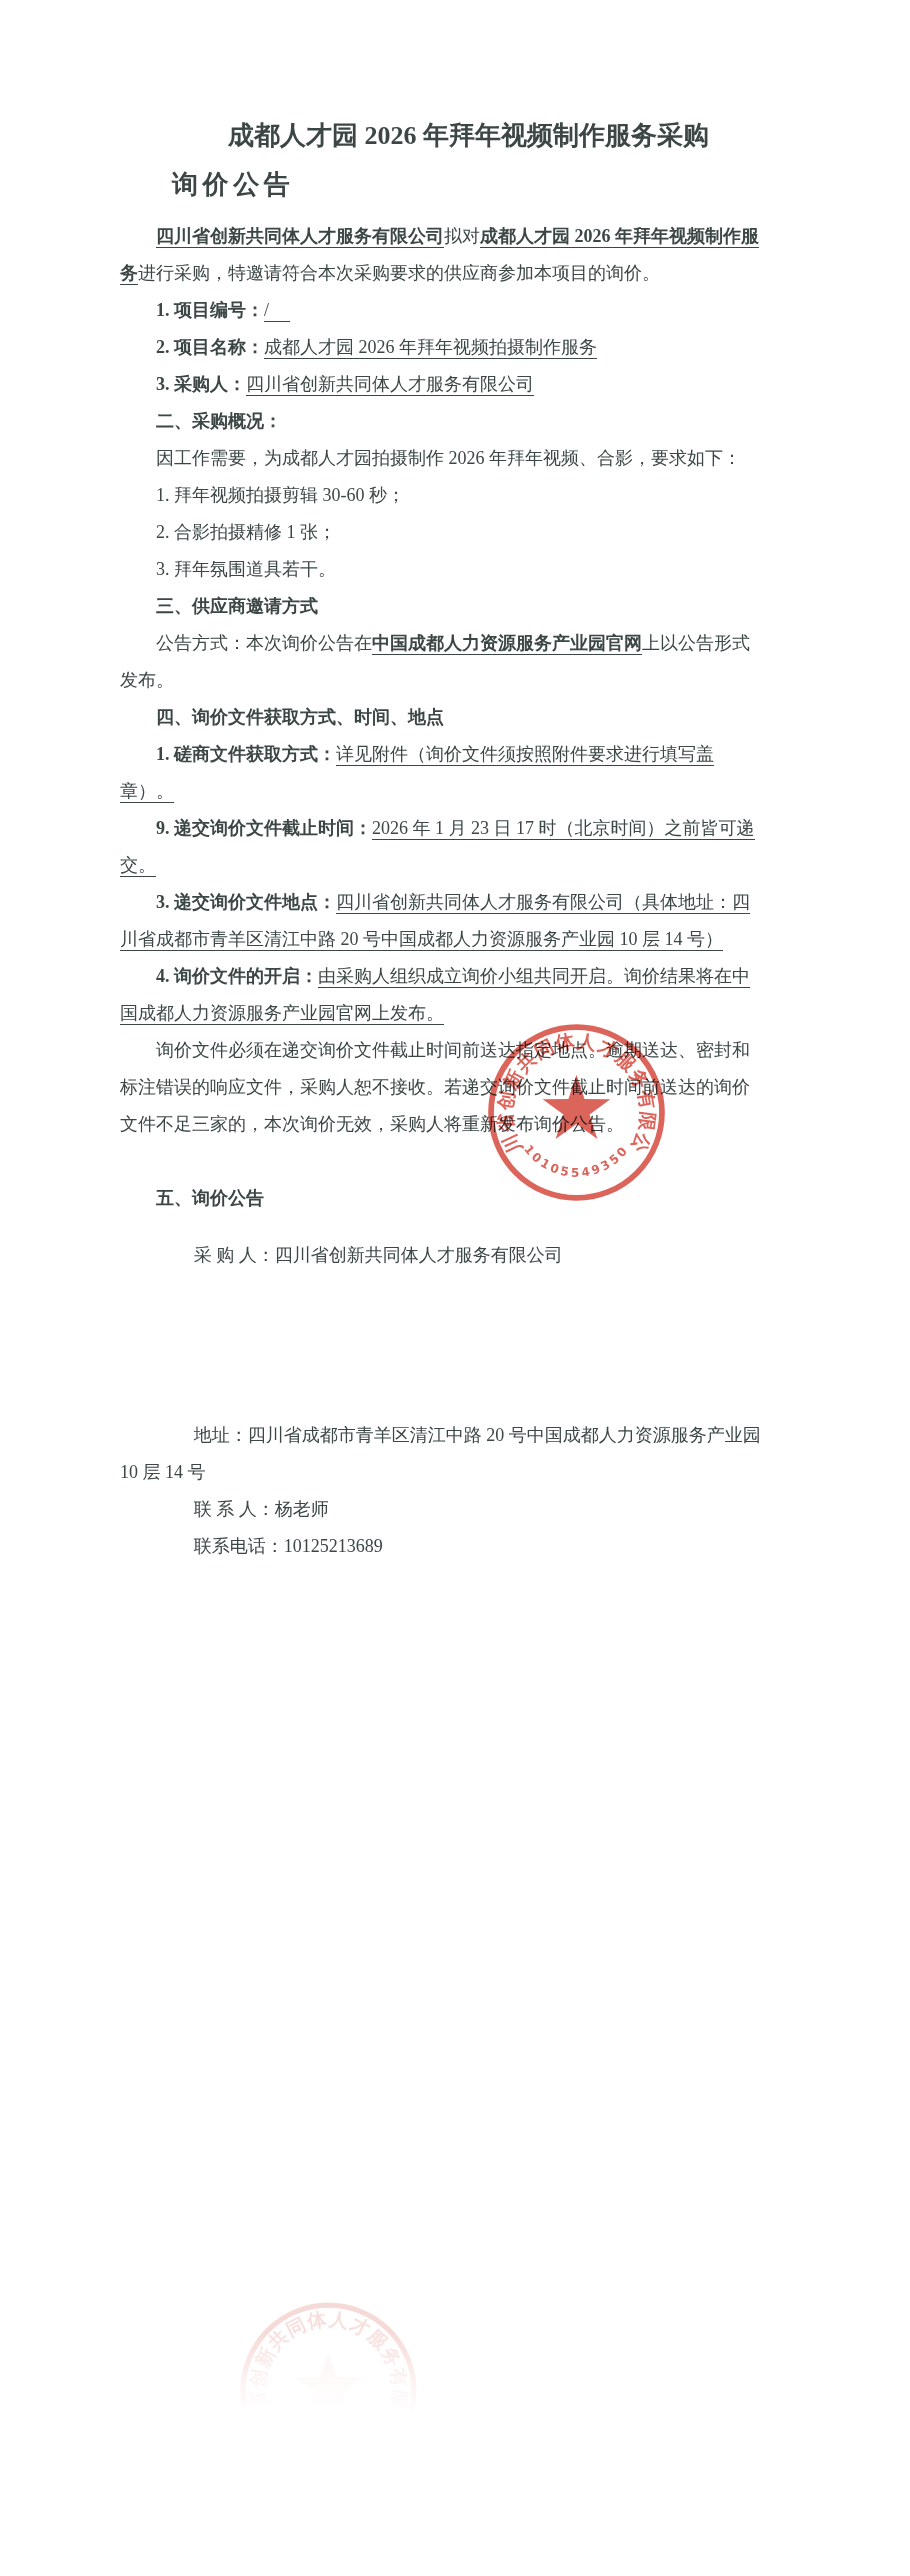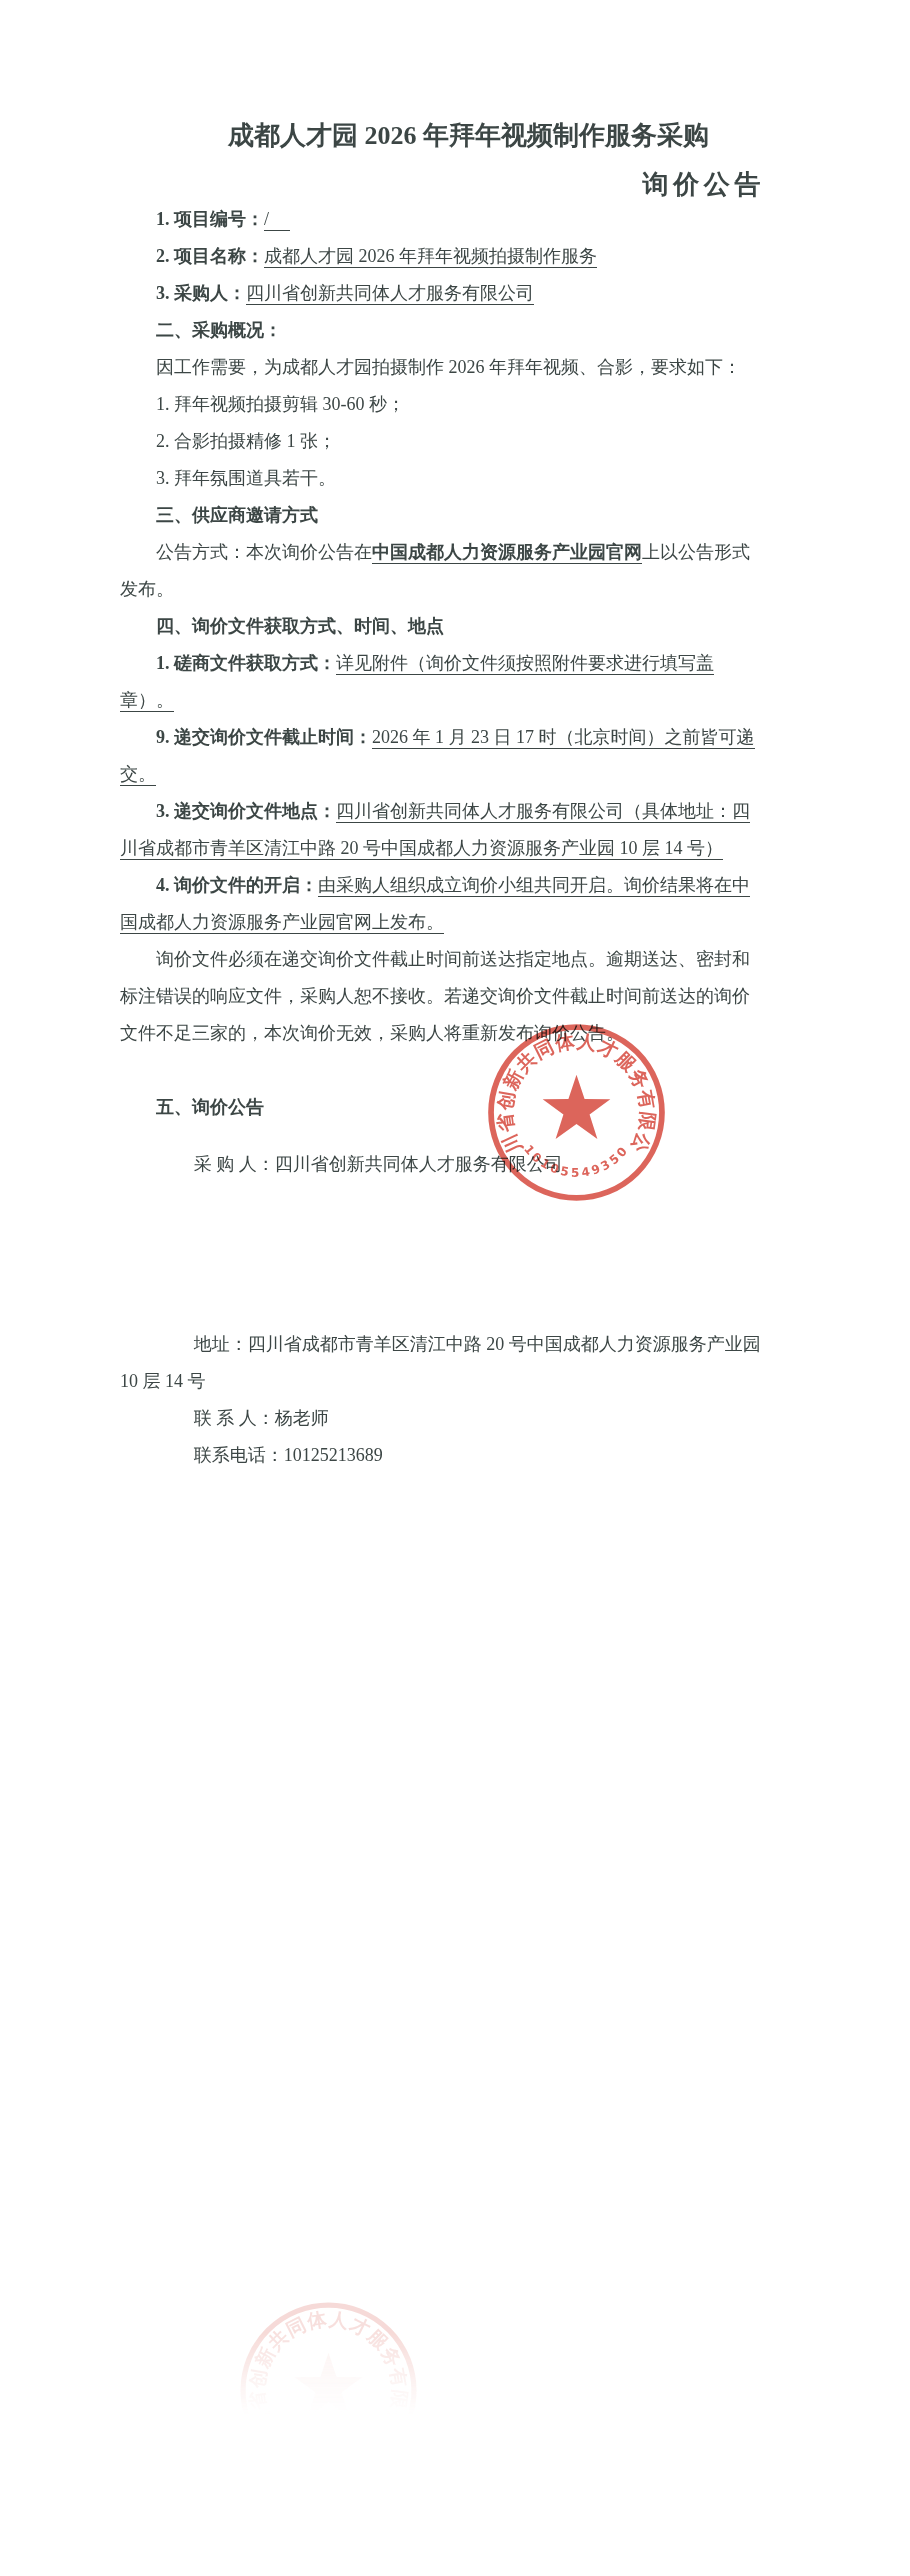--- a/index.html
+++ b/index.html
@@ -3,21 +3,21 @@
 <meta charset="utf-8">
 <style>
   html,body{margin:0;padding:0;}
   body{
     width:911px;height:2576px;background:#ffffff;overflow:hidden;position:relative;
     font-family:"Liberation Serif","DejaVu Serif",serif;
     color:var(--text-color,#3c4645);
   }
   .doc{position:absolute;left:120px;top:0;width:645px;}
   .t1{margin:119px 0 0 0;text-align:center;font-size:26px;line-height:33px;font-weight:bold;}
-  .t2{margin:16px 0 0 0;text-align:right;font-size:26px;line-height:33px;font-weight:bold;letter-spacing:4.6px;}
+  .t2{margin:16px 0 0 0;text-align:left;font-size:26px;line-height:33px;font-weight:bold;letter-spacing:4.6px;}
   p{margin:0;font-size:18px;line-height:37px;text-indent:2em;}
   p.first{margin-top:17px;}
   .b{font-weight:bold;}
   .ul{border-bottom:1.7px solid currentColor;padding-bottom:1.1px;}
   .wide{padding-right:20.6px;}
   .ind4{text-indent:4.1em;}
   .mt-h5{margin-top:37px;}
   .mt-buyer{margin-top:20px;}
   .mt-addr{margin-top:143px;}
   
@@ -37,20 +37,21 @@
   .stamp-ghost .seal-company{fill:var(--ghost-color,#df7a70);opacity:.85;}
   .stamp-ghost .seal-number{fill:var(--ghost-color,#df7a70);opacity:.3;}
 </style>
 </head>
 <body style="background: rgb(255, 255, 255);">
 
 <div class="doc">
   <p class="t1">成都人才园 2026 年拜年视频制作服务采购</p>
   <p class="t2">询价公告</p>
 
+  <p class="first"><span class="b ul">四川省创新共同体人才服务有限公司</span><span>拟对</span><span class="b ul">成都人才园 2026 年拜年视频制作服务</span><span>进行采购，特邀请符合本次采购要求的供应商参加本项目的询价。</span></p>
 
   <p><span class="b">1. 项目编号：</span><span class="ul wide">/</span></p>
   <p><span class="b">2. 项目名称：</span><span class="ul">成都人才园 2026 年拜年视频拍摄制作服务</span></p>
   <p><span class="b">3. 采购人：</span><span class="ul">四川省创新共同体人才服务有限公司</span></p>
 
   <p class="b">二、采购概况：</p>
   <p>因工作需要，为成都人才园拍摄制作 2026 年拜年视频、合影，要求如下：</p>
   <p>1. 拜年视频拍摄剪辑 30-60 秒；</p>
   <p>2. 合影拍摄精修 1 张；</p>
   <p>3. 拜年氛围道具若干。</p>

